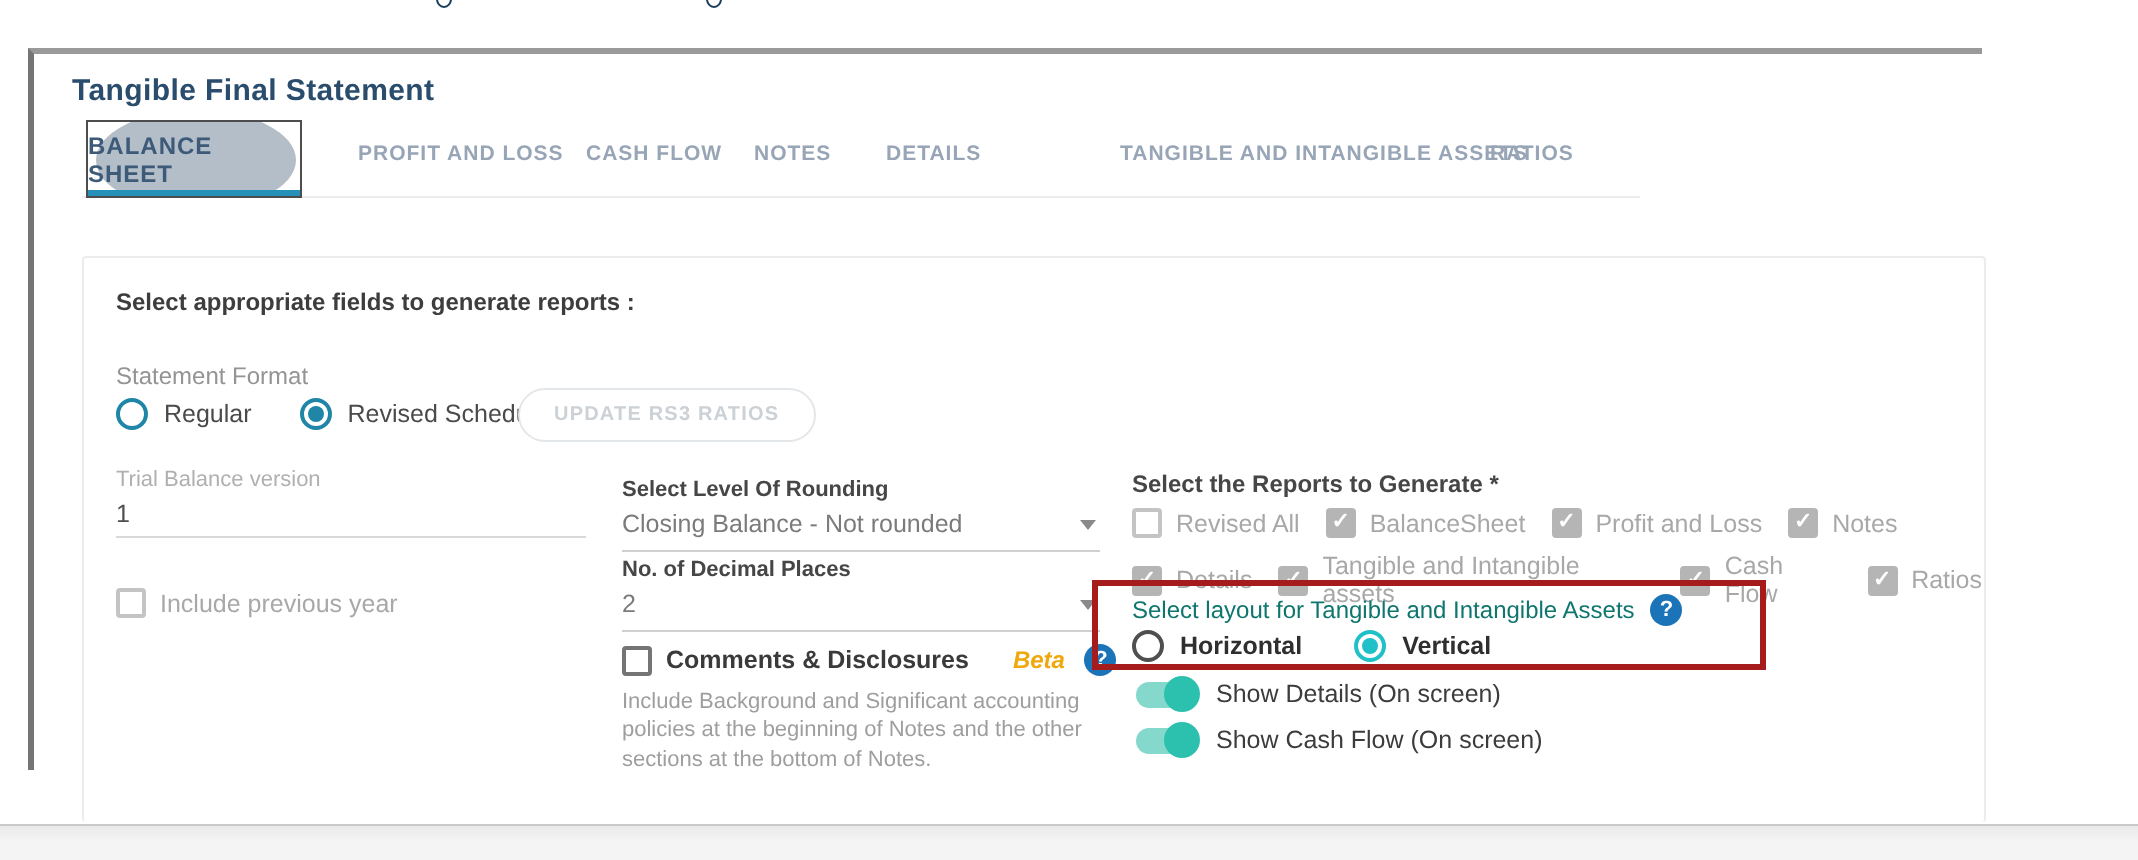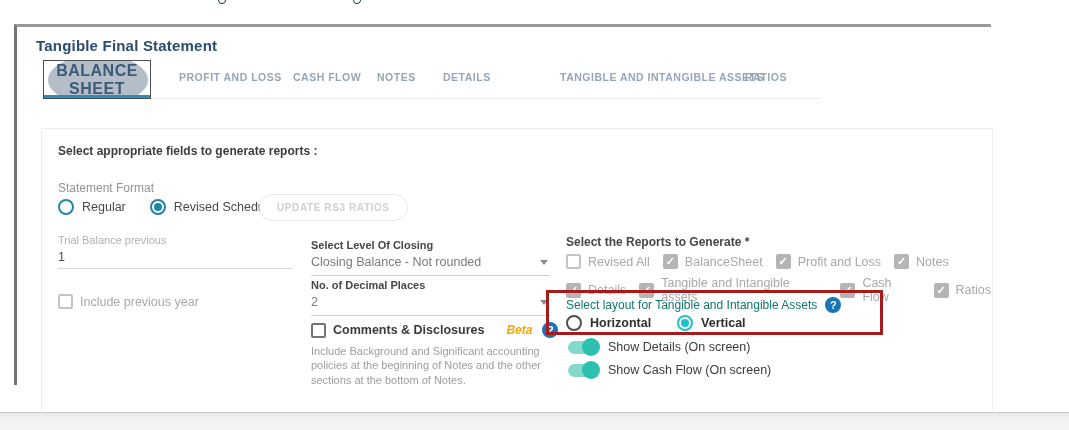--- a/index.html
+++ b/index.html
@@ -18,21 +18,21 @@
   .page-title { position:absolute; left:19px; top:10px; font-size:15px; color:#2a4d6e;
                 font-weight:700; letter-spacing:0.2px; }
 
   
   .tabbar-line { position:absolute; left:24px; top:71px; width:779px; height:1px; background:#ededed; }
   .tab-active { position:absolute; left:26px; top:33px; width:108px; height:39px;
                 border:1px solid #4d4d4d; background:#fff; overflow:hidden;
                 display:flex; align-items:center; justify-content:center; cursor:pointer; }
   .tab-active .ripple { position:absolute; left:4px; top:-6px; width:100px; height:50px;
                         border-radius:50%; background:#b4bec9; }
-  .tab-active .lbl { position:relative; font-size:16px; color:#3d5a78; letter-spacing:0.5px; font-weight:600;text-align:center; }
+  .tab-active .lbl { position:relative; font-size:12px; color:#3d5a78; letter-spacing:0.5px; font-weight:600; }
   .tab-active .indicator { position:absolute; left:0; bottom:0; width:100%; height:3px; background:#2691b8; }
   .tab { position:absolute; top:44px; font-size:10.5px; color:#97a5b6; letter-spacing:0.5px;
          font-weight:600; cursor:pointer; white-space:nowrap; }
 
   
   .fieldset { position:absolute; left:24px; top:101px; width:952px; height:283px;
               border:1px solid #ececec; border-bottom:none; border-radius:2px; background:#fff; }
 
   .heading { position:absolute; left:41px; top:117px; font-size:12px; color:#3d3d3d; font-weight:600; }
 
@@ -151,31 +151,31 @@
         <span class="radio-lbl">Regular</span>
       </div>
       <div class="radio-opt">
         <span class="radio sel"></span>
         <span class="radio-lbl">Revised Schedule III</span>
       </div>
     </div>
     <button class="update-btn">UPDATE RS3 RATIOS</button>
 
     <div class="tb-field">
-      <div class="tb-label">Trial Balance previous</div>
+      <div class="tb-label">Trial Balance version</div>
       <div class="tb-value">1</div>
     </div>
 
     <div class="cb-row prev-year">
       <span class="cb"></span>
       <span class="cb-lbl">Include previous year</span>
     </div>
 
     <div class="sel-field rounding">
-      <div class="f-label">Select Level Of Closing</div>
+      <div class="f-label">Select Level Of Rounding</div>
       <div class="f-row">
         <span class="f-value">Closing Balance - Not rounded</span>
         <span class="caret"></span>
       </div>
     </div>
 
     <div class="sel-field decimals">
       <div class="f-label">No. of Decimal Places</div>
       <div class="f-row">
         <span class="f-value">2</span>

